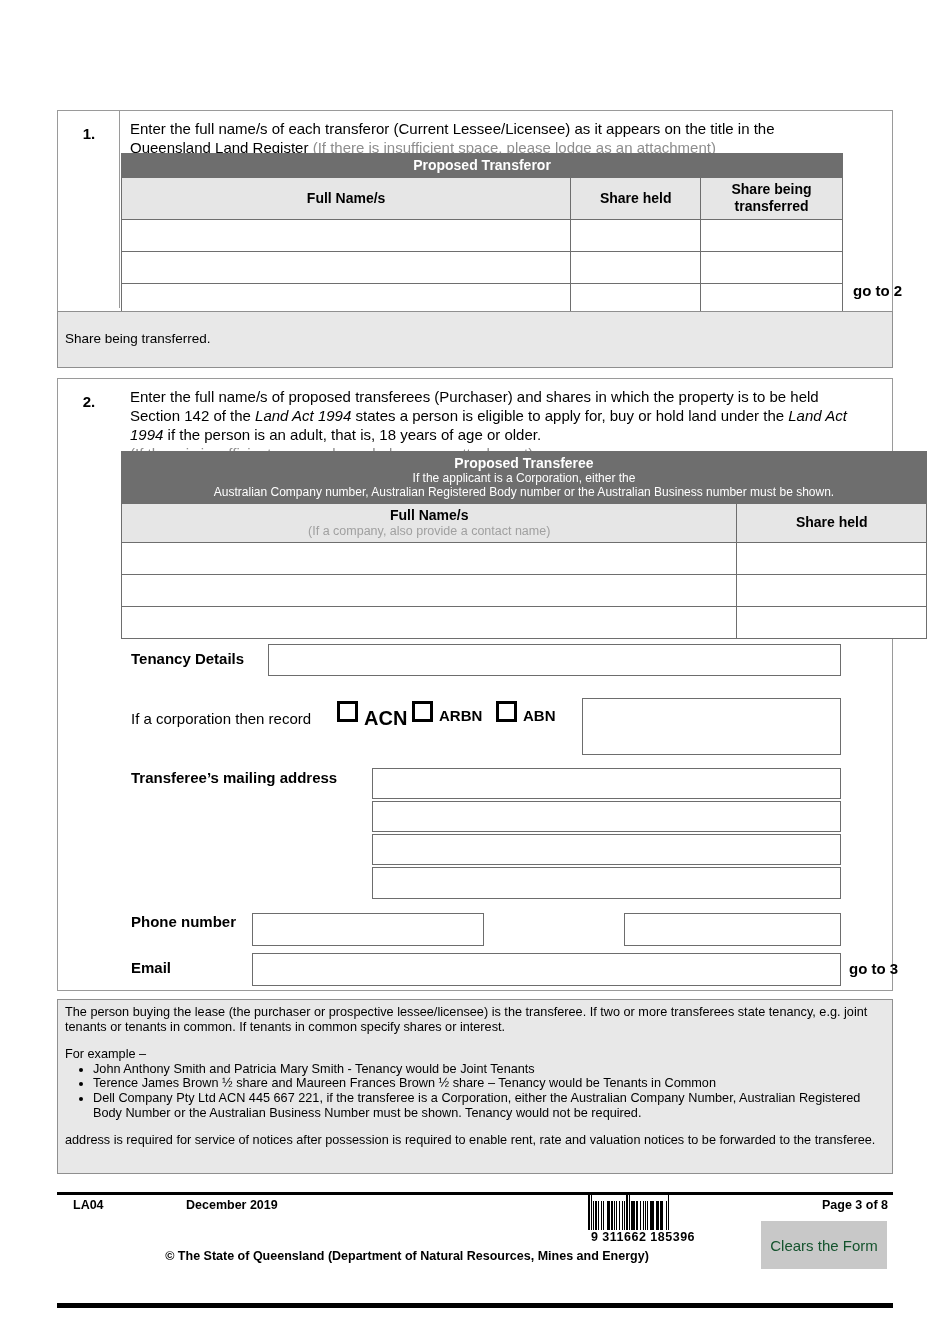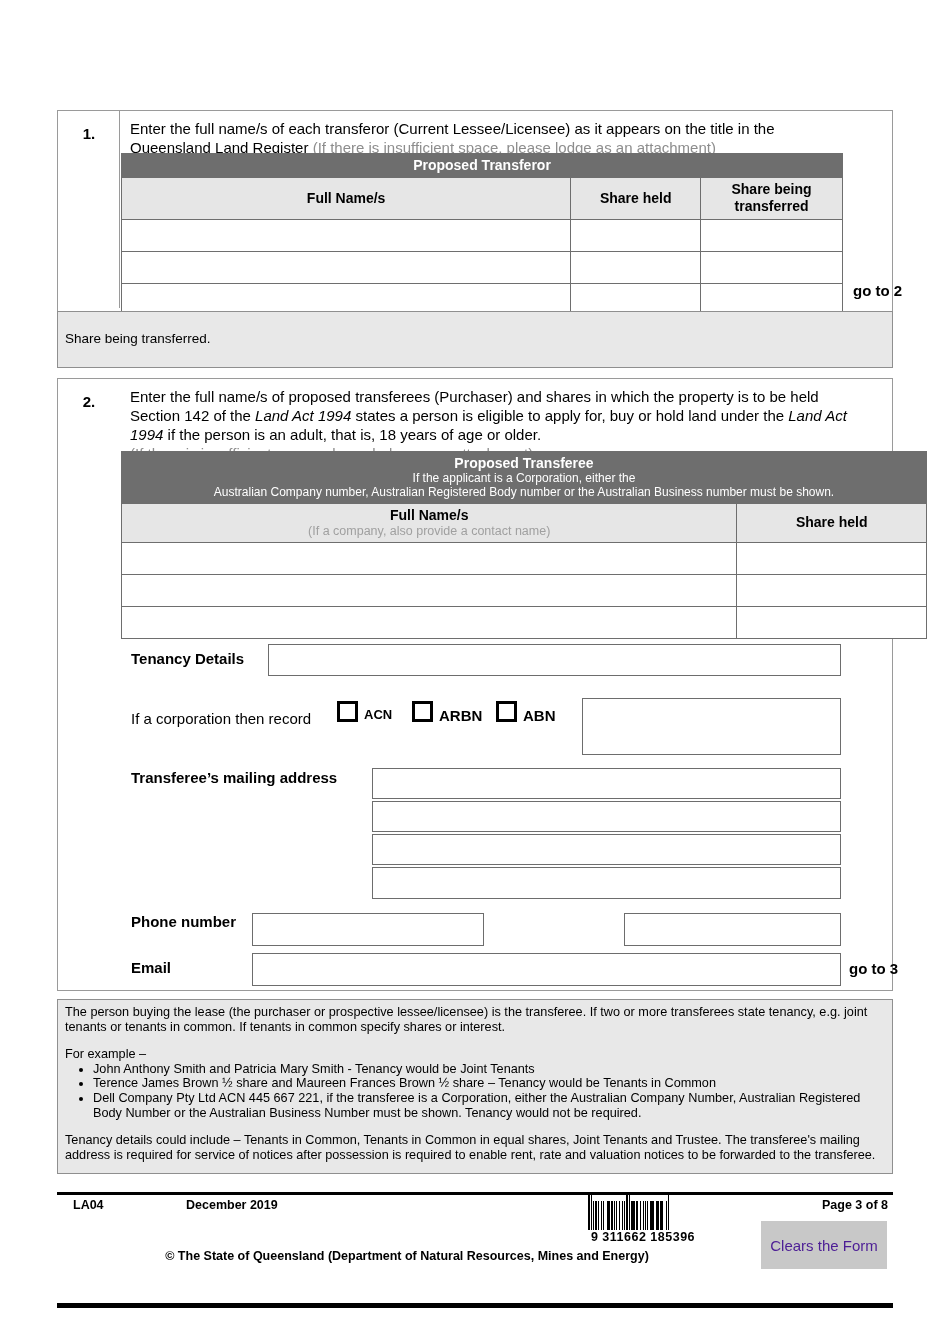--- a/index.html
+++ b/index.html
@@ -157,21 +157,21 @@
   #box-tenancy { left: 268px; top: 644px; width: 573px; height: 32px; }
 
   #lbl-corp { left: 131px; top: 710px; font-weight: normal; }
   .checkbox {
     position: absolute;
     border: 3px solid #000000;
     background: #ffffff;
     width: 21px; height: 21px;
   }
   #cb-acn { left: 337px; top: 701px; }
-  #lbl-acn { left: 364px; top: 707px; font-size: 13px; font-weight: bold; }
+  #lbl-acn { left: 364px; top: 707px; font-size: 20px; font-weight: bold; }
   #cb-arbn { left: 412px; top: 701px; }
   #lbl-arbn { left: 439px; top: 707px; font-size: 15px; font-weight: bold; }
   #cb-abn { left: 496px; top: 701px; }
   #lbl-abn { left: 523px; top: 707px; font-size: 15px; font-weight: bold; }
   #box-corp { left: 582px; top: 698px; width: 259px; height: 57px; }
 
   #lbl-address { left: 131px; top: 769px; }
   #box-addr-1 { left: 372px; top: 768px; width: 469px; height: 31px; }
   #box-addr-2 { left: 372px; top: 801px; width: 469px; height: 31px; }
   #box-addr-3 { left: 372px; top: 834px; width: 469px; height: 31px; }
@@ -213,21 +213,21 @@
     margin-left: -15px;
   }
 
   
   #clear-form-button {
     position: absolute;
     left: 761px; top: 1221px;
     width: 126px; height: 48px;
     background: #c8c8c8;
     border: none;
-    color: #4c1d95;
+    color: #14532d;
     font-size: 15px;
     font-family: "Liberation Sans", sans-serif;
     display: flex;
     align-items: center;
     justify-content: center;
     cursor: pointer;
   }
 
   #bottom-bar {
     position: absolute;
@@ -359,21 +359,20 @@
     <div class="blk">The person buying the lease (the purchaser or prospective lessee/licensee) is the transferee.  If two or more transferees state tenancy, e.g. joint</div>
     <div class="blk">tenants or tenants in common. If tenants in common specify shares or interest.</div>
     <div class="gap"></div>
     <div class="blk">For example –</div>
     <ul>
       <li>John Anthony Smith and Patricia Mary Smith -  Tenancy would be Joint Tenants</li>
       <li>Terence James Brown ½ share and Maureen Frances Brown ½ share – Tenancy would be Tenants in Common</li>
       <li>Dell Company Pty Ltd ACN 445 667 221, if the transferee is a Corporation, either the Australian Company Number, Australian Registered Body Number or the Australian Business Number must be shown.  Tenancy would not be required.</li>
     </ul>
     <div class="gap"></div>
-    <div class="blk">Tenancy details could include – Tenants in Common, Tenants in Common in equal shares, Joint Tenants and Trustee.  The transferee's mailing</div>
     <div class="blk">address is required for service of notices after possession is required to enable rent, rate and valuation notices to be forwarded to the transferee.</div>
   </div>
 
   <div id="footer-rule"></div>
   <div id="footer-form-code">LA04</div>
   <div id="footer-date">December 2019</div>
   <div id="footer-page">Page 3 of 8</div>
 
   <div id="barcode-wrap">
     <div id="barcode-bars">

